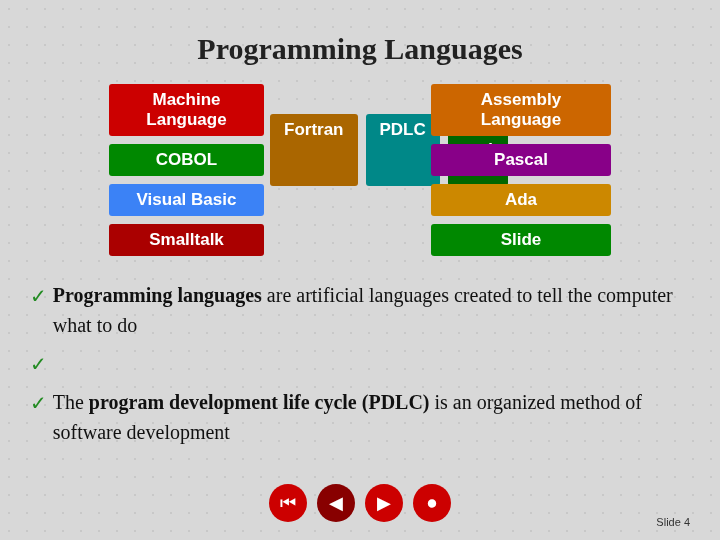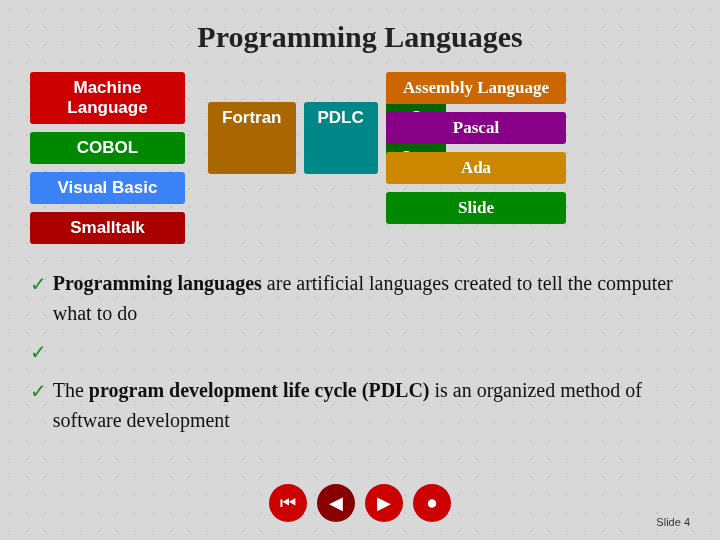--- a/index.html
+++ b/index.html
@@ -12,21 +12,21 @@
       background-size: 18px 18px;
       font-family: Arial, sans-serif;
       overflow: hidden;
       position: relative;
     }
 
     .slide {
       width: 720px;
       height: 540px;
       position: relative;
-      padding: 20px 30px;
+      padding: 32px 30px;
     }
 
     .slide-title {
       text-align: center;
       font-size: 30px;
       font-weight: bold;
       color: #222;
       margin-bottom: 18px;
       font-family: 'Times New Roman', serif;
     }
@@ -117,28 +117,29 @@
     .slide-number {
       position: absolute;
       bottom: 12px;
       right: 30px;
       font-size: 11px;
       color: #333;
     }
 
     .top-row {
       display: flex;
-      gap: 23px;
+      gap: 6px;
       margin-bottom: 24px;
       align-items: flex-start;
+      justify-content: center;
     }
 
     .col1 { display: flex; flex-direction: column; gap: 8px; width: 155px; }
     .col2 { display: flex; flex-direction: row; gap: 8px; width: 155px; margin-top: 30px; }
-    .col3 { display: flex; flex-direction: column; gap: 8px; width: 180px; font-family: Liberation Serif, serif; }
+    .col3 { display: flex; flex-direction: column; gap: 8px; width: 180px; }
   </style>
 </head>
 <body>
 
 <div class="slide">
 
   <div class="slide-title">Programming Languages</div>
 
   <div class="top-row">
 

